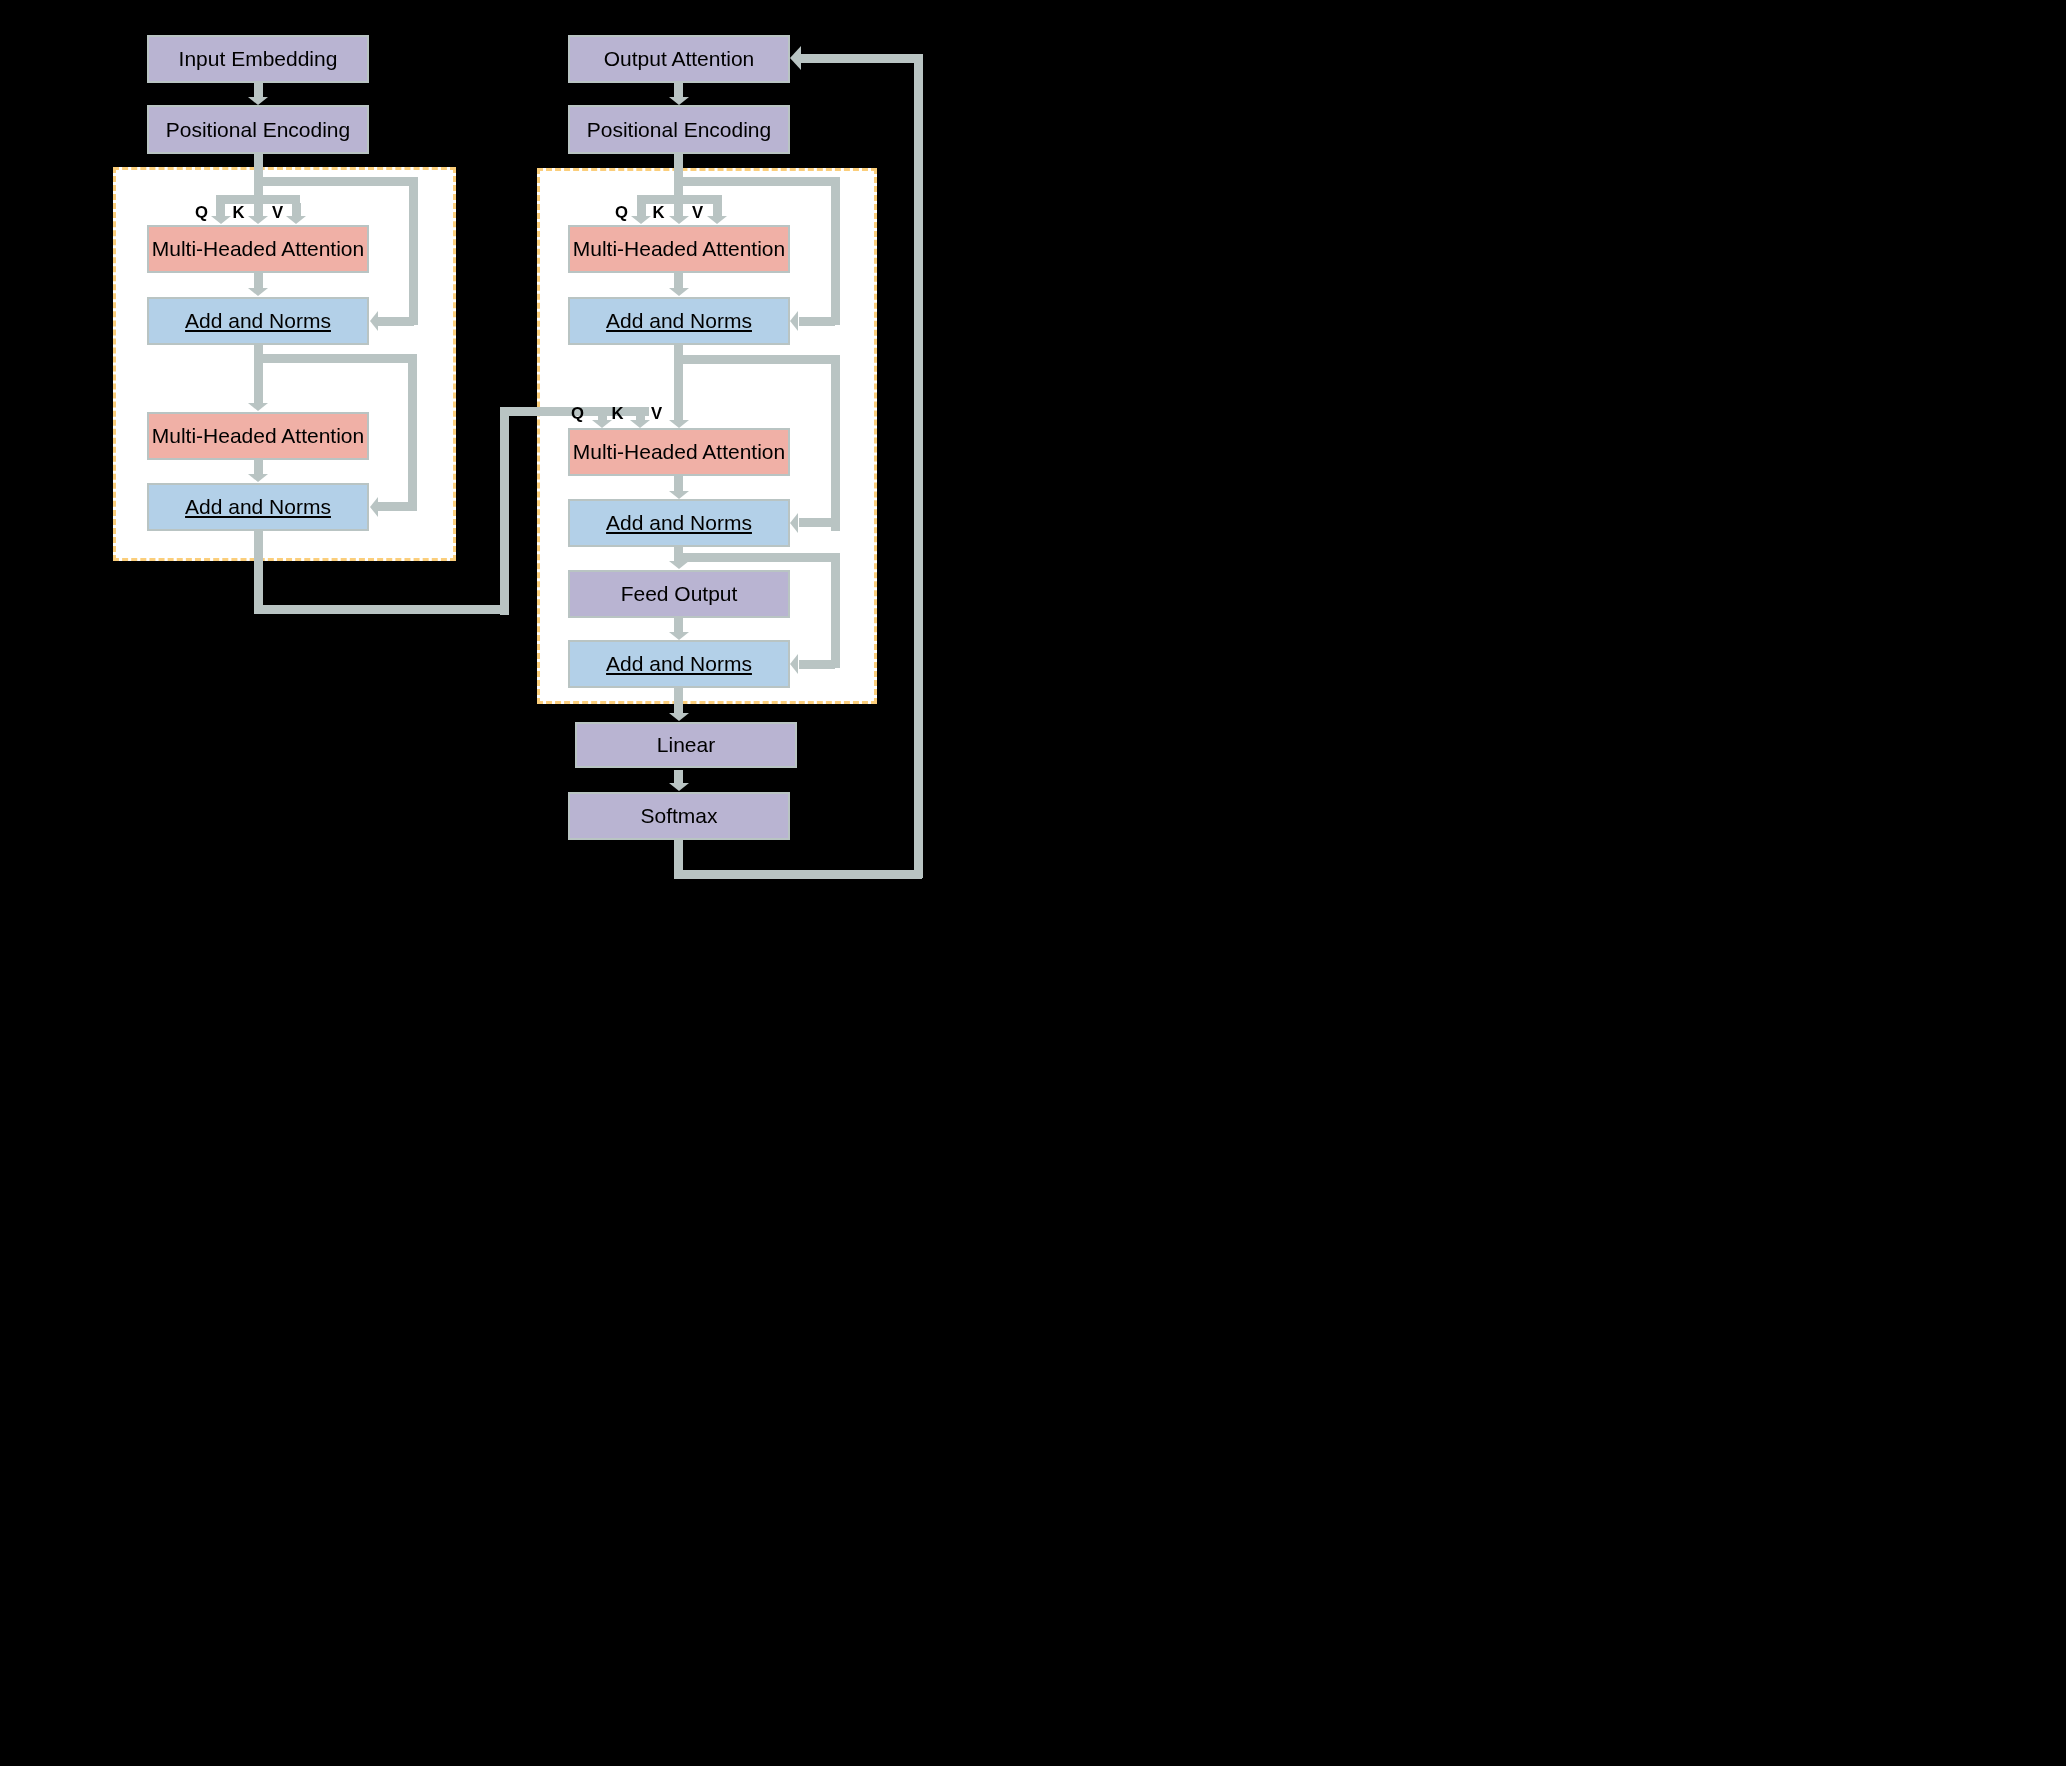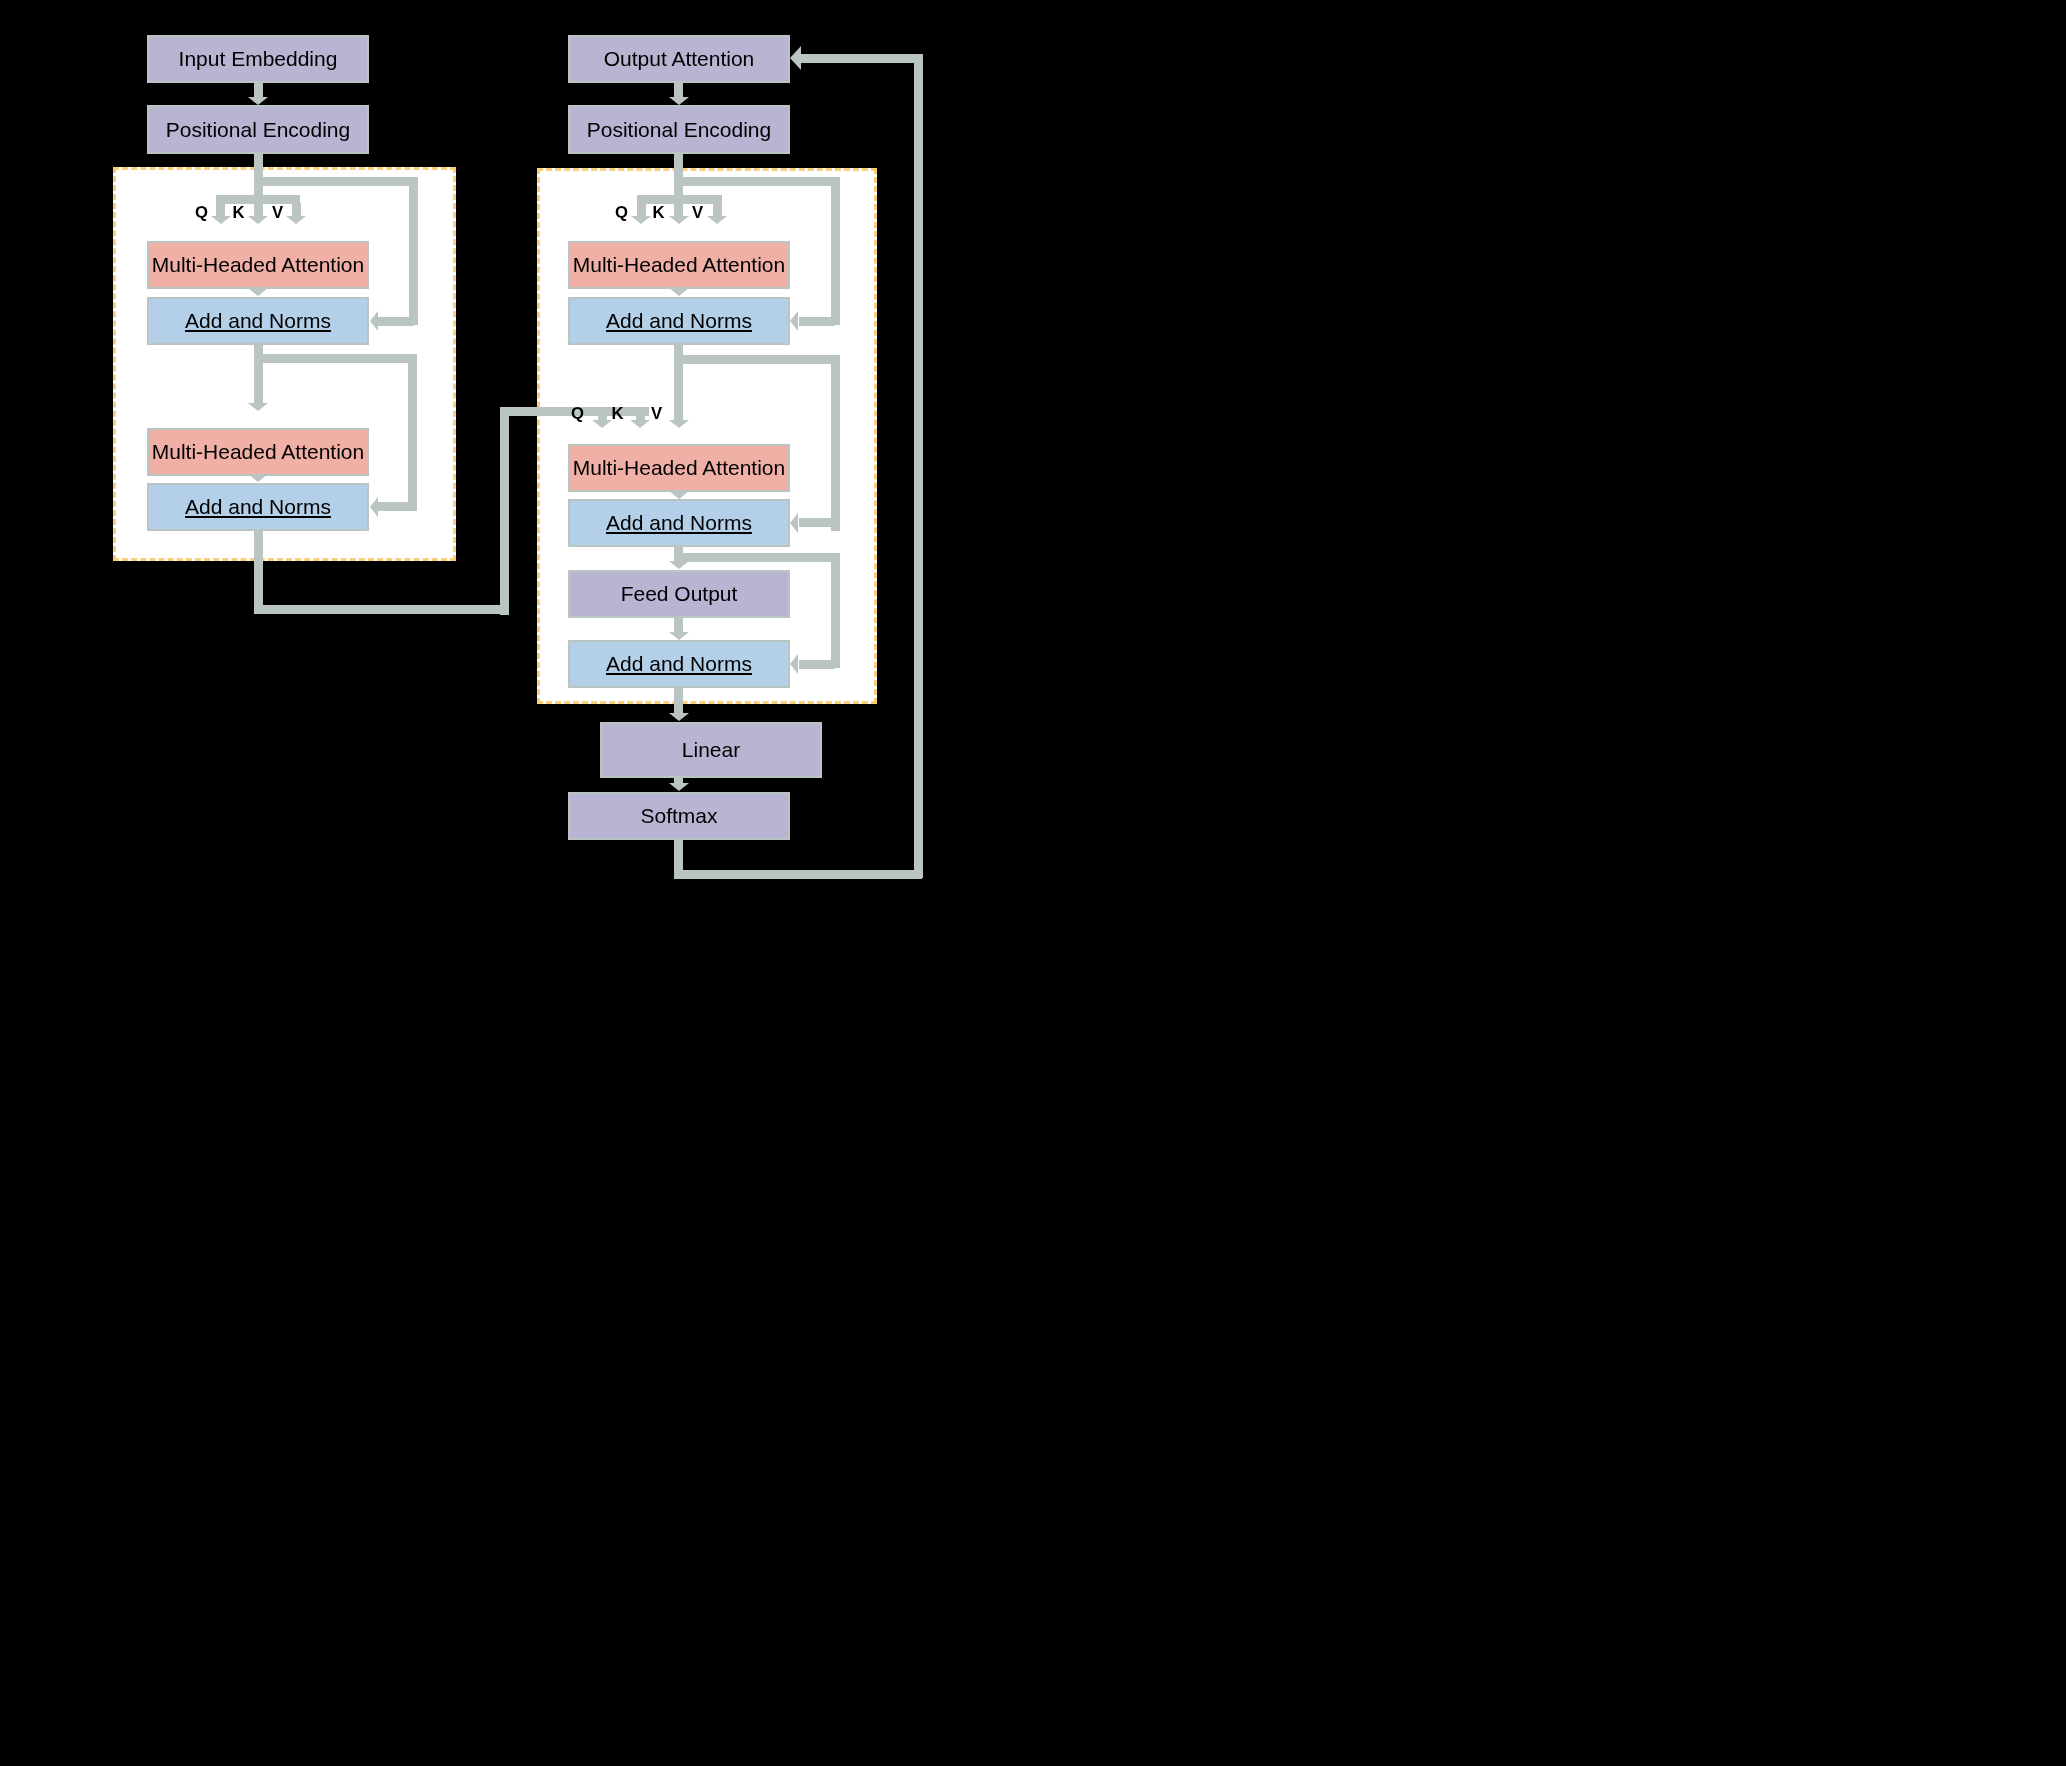--- a/index.html
+++ b/index.html
@@ -8,21 +8,21 @@
   }
   html,body{margin:0;padding:0;background:var(--background);}
   body{font-family:"Liberation Sans",sans-serif;}
   .canvas{position:relative;width:1033px;height:884px;background:var(--background);overflow:hidden;}
   .dashed{position:absolute;background:var(--panel);border:3.6px dashed var(--dash);box-sizing:border-box;z-index:1;}
   .vl{position:absolute;width:8.7px;background:var(--line);z-index:2;}
   .hl{position:absolute;height:8.7px;background:var(--line);z-index:2;}
   .box{position:absolute;width:222px;height:48px;border:2.2px solid var(--line);box-sizing:border-box;
        display:flex;align-items:center;justify-content:center;font-size:21px;color:var(--text);
        z-index:3;text-align:center;}
-  .lav{background:var(--lavender);} .pink{background:var(--pink);margin-top:16px;} .blue{background:var(--blue);text-decoration:underline;}
+  .lav{background:var(--lavender);} .pink{background:var(--pink);} .blue{background:var(--blue);text-decoration:underline;}
   .ah-d{position:absolute;width:0;height:0;border-left:10.2px solid transparent;
         border-right:10.2px solid transparent;border-top:8.7px solid var(--line);z-index:4;}
   .ah-l{position:absolute;width:0;height:0;border-top:10.2px solid transparent;
         border-bottom:10.2px solid transparent;border-right:8.7px solid var(--line);z-index:4;}
   .ah-l-big{position:absolute;width:0;height:0;border-top:12.3px solid transparent;
         border-bottom:12.3px solid transparent;border-right:11.6px solid var(--line);z-index:4;}
   .qkv{position:absolute;width:29px;line-height:19px;font-size:16.7px;font-weight:bold;
        color:var(--text);text-align:center;z-index:5;}
 </style>
 </head>
@@ -163,21 +163,21 @@
   </div>
   <div class="box blue" style="left:568px;top:499px">
     <span>Add and Norms</span>
   </div>
   <div class="box lav" style="left:568px;top:570px">
     <span>Feed Output</span>
   </div>
   <div class="box blue" style="left:568px;top:640px">
     <span>Add and Norms</span>
   </div>
-  <div class="box lav" style="left:600px;top:722px;height:56px">
+  <div class="box lav" style="left:575px;top:722px;height:46px">
     <span>Linear</span>
   </div>
   <div class="box lav" style="left:568px;top:792px">
     <span>Softmax</span>
   </div>
 
   <div class="qkv" style="left:187px;top:203px">Q</div>
   <div class="qkv" style="left:224px;top:203px">K</div>
   <div class="qkv" style="left:263px;top:203px">V</div>
 

